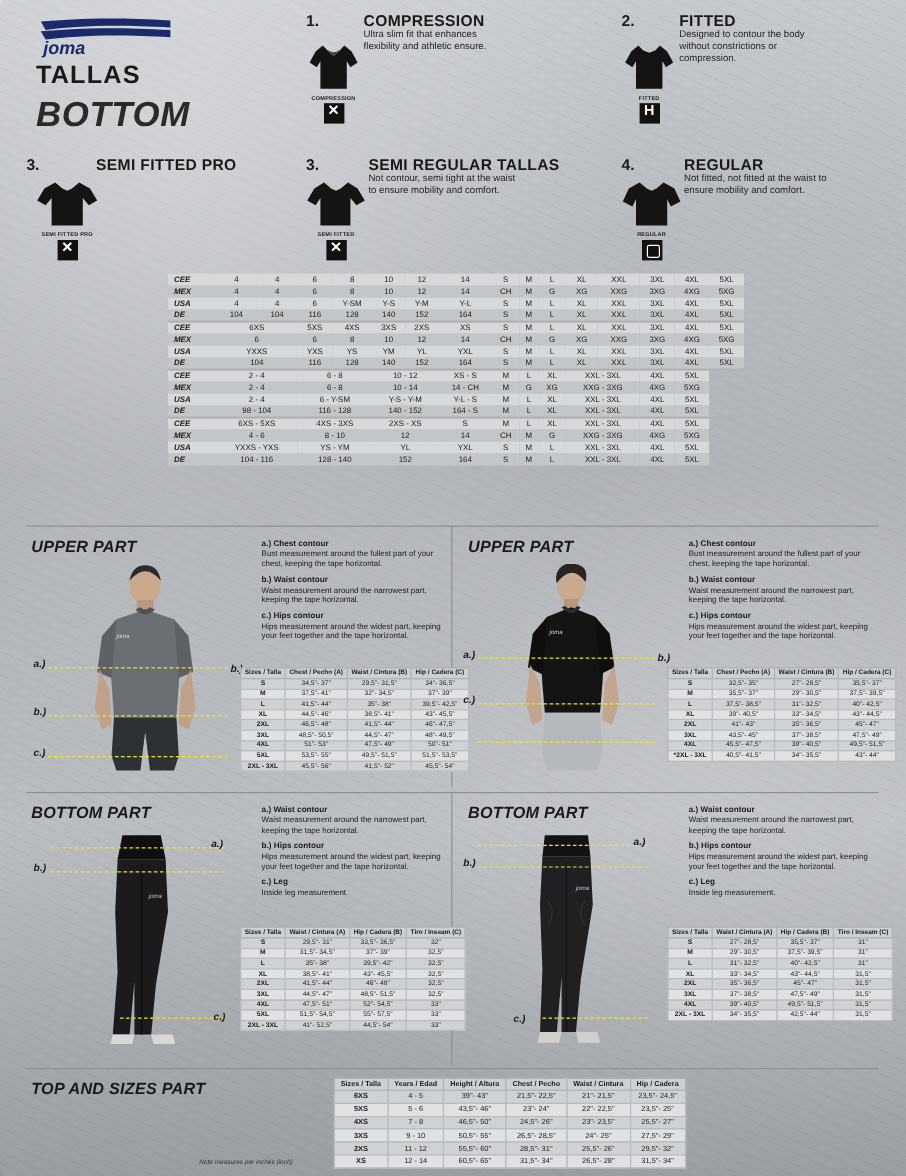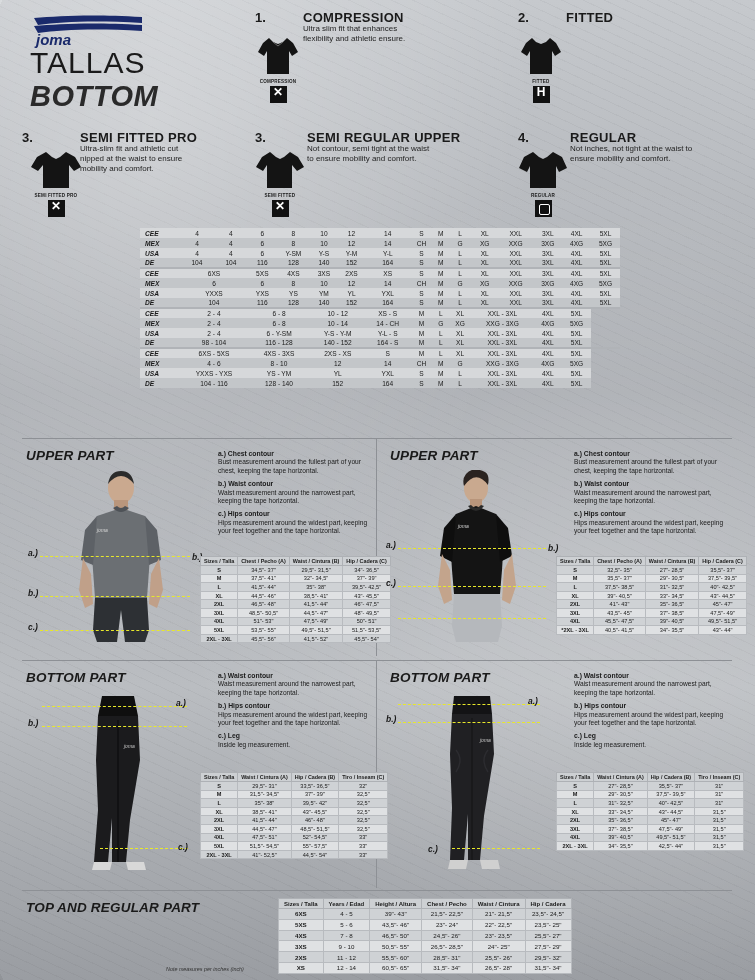--- a/index.html
+++ b/index.html
@@ -27,21 +27,21 @@
       radial-gradient(ellipse at 20% 12%, rgba(255,255,255,.30), transparent 45%),
       radial-gradient(ellipse at 80% 60%, rgba(255,255,255,.18), transparent 50%),
       repeating-linear-gradient(25deg, rgba(0,0,0,.035) 0 1px, transparent 1px 9px);
   }
   .page { position:relative; z-index:2; width:755px; height:980px; }
 
   
   .logo { position:absolute; left:30px; top:14px; width:120px; height:34px; }
   .title {
     position:absolute; left:30px; top:48px;
-    font-size:30px; font-weight:normal; letter-spacing:1px; line-height:30px;
+    font-size:21px; font-weight:bold; letter-spacing:1px; line-height:30px;
     font-family:"Liberation Sans", sans-serif;
   }
   .subtitle {
     position:absolute; left:30px; top:80px;
     font-size:29px; font-style:italic; font-weight:bold; letter-spacing:.5px;
     color:#2a2a2a;
   }
 
   .fitblock { position:absolute; }
   .fitblock .num { position:absolute; left:0; top:0; font-size:13px; font-weight:bold; }
@@ -122,65 +122,65 @@
       <div class="cap">COMPRESSION</div>
       <div class="icon-sq">
           <span>✕</span>
         </div>
     </div>
   </div>
 
   <div class="fitblock" style="left:518px; top:10px; width:200px; height:100px;">
     <div class="num">2.</div>
     <div class="name" style="left:48px;">FITTED</div>
+    <div class="desc" style="left:48px; top:14px; width:130px;">Designed to contour the body without constrictions or compression.</div>
     <div class="shirt" style="left:0px; top:22px; width:46px;">
       <svg width="46" height="46" viewBox="0 0 46 46">
         <path d="M14 6 L8 11 L3 20 L9 24 L12 19 L12 42 L34 42 L34 19 L37 24 L43 20 L38 11 L32 6 L28 10 L23 12 L18 10 Z" fill="#141414"></path>
       </svg>
       <div class="cap">FITTED</div>
       <div class="icon-sq">
           <span>H</span>
         </div>
     </div>
   </div>
 
   <div class="fitblock" style="left:22px; top:130px; width:180px; height:100px;">
     <div class="num">3.</div>
     <div class="name" style="left:58px;">SEMI FITTED PRO</div>
-    <div class="desc" style="left:58px; top:14px;">Ultra-slim fit and athletic cut nipped at the waist to ensure mobility and comfort.</div>
     <div class="shirt" style="left:8px; top:18px; width:52px;">
       <svg width="52" height="44" viewBox="0 0 52 44">
         <path d="M16 4 L7 9 L1 19 L8 23 L13 17 L13 40 L39 40 L39 17 L44 23 L51 19 L45 9 L36 4 L30 9 L26 11 L22 9 Z" fill="#141414"></path>
       </svg>
       <div class="cap">SEMI FITTED PRO</div>
       <div class="icon-sq">
           <span>✕</span>
         </div>
     </div>
   </div>
 
   <div class="fitblock" style="left:255px; top:130px; width:230px; height:100px;">
     <div class="num">3.</div>
-    <div class="name" style="left:52px;">SEMI REGULAR UPPER</div>
+    <div class="name" style="left:52px;">SEMI REGULAR TALLAS</div>
     <div class="desc" style="left:52px; top:14px; width:130px;">Not contour, semi tight at the waist to ensure mobility and comfort.</div>
     <div class="shirt" style="left:0px; top:18px; width:50px;">
       <svg width="50" height="44" viewBox="0 0 50 44">
         <path d="M15 4 L7 9 L1 19 L8 23 L12 17 L12 40 L37 40 L37 17 L42 23 L49 19 L43 9 L35 4 L29 9 L25 11 L21 9 Z" fill="#141414"></path>
       </svg>
       <div class="cap">SEMI FITTED</div>
       <div class="icon-sq">
           <span>✕</span>
         </div>
     </div>
   </div>
 
   <div class="fitblock" style="left:518px; top:130px; width:210px; height:100px;">
     <div class="num">4.</div>
     <div class="name" style="left:52px;">REGULAR</div>
-    <div class="desc" style="left:52px; top:14px; width:135px;">Not inches, not tight at the waist to ensure mobility and comfort.</div>
+    <div class="desc" style="left:52px; top:14px; width:135px;">Not fitted, not fitted at the waist to ensure mobility and comfort.</div>
     <div class="shirt" style="left:0px; top:18px; width:50px;">
       <svg width="50" height="44" viewBox="0 0 50 44">
         <path d="M15 4 L6 9 L1 20 L9 24 L12 18 L12 40 L38 40 L38 18 L41 24 L49 20 L44 9 L35 4 L29 9 L25 11 L21 9 Z" fill="#141414"></path>
       </svg>
       <div class="cap">REGULAR</div>
       <div class="icon-sq dot"></div>
     </div>
   </div>
 
   <div class="conv">
@@ -806,21 +806,21 @@
         </tr>
     <tr>
           <td class="k">2XL - 3XL</td>
           <td>34"- 35,5"</td>
           <td>42,5"- 44"</td>
           <td>31,5"</td>
         </tr>
   </tbody>
     </table>
 
-  <div class="sect-title" style="position:absolute; left:26px; top:900px;">TOP AND REGULAR PART</div>
+  <div class="sect-title" style="position:absolute; left:26px; top:900px;">TOP AND SIZES PART</div>
 
   <table class="bigtable" style="position:absolute; left:278px; top:898px;">
     <tbody>
         <tr>
       <th>Sizes / Talla</th>
       <th>Years / Edad</th>
       <th>Height / Altura</th>
       <th>Chest / Pecho</th>
       <th>Waist / Cintura</th>
       <th>Hip / Cadera</th>

